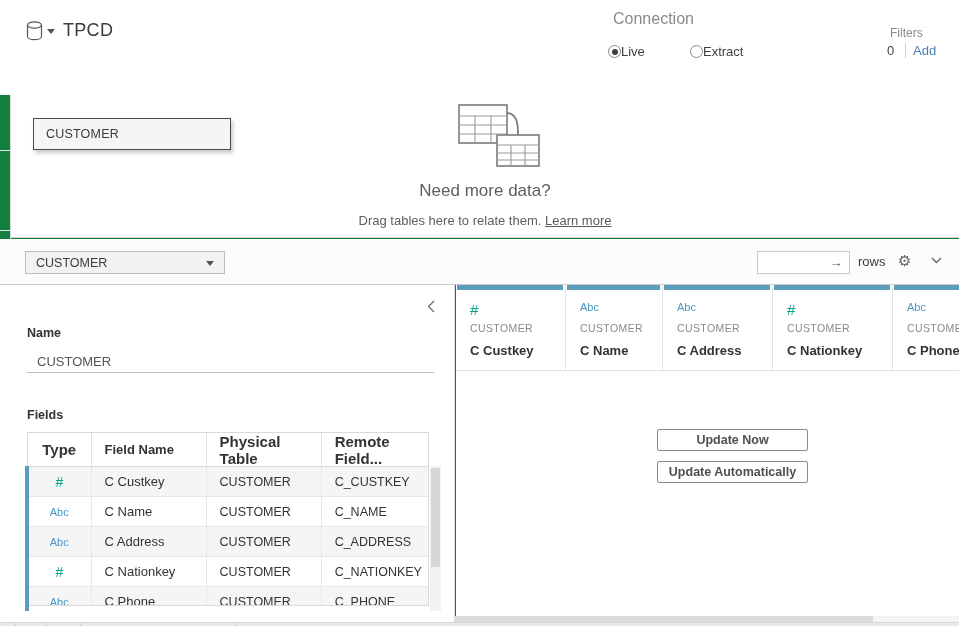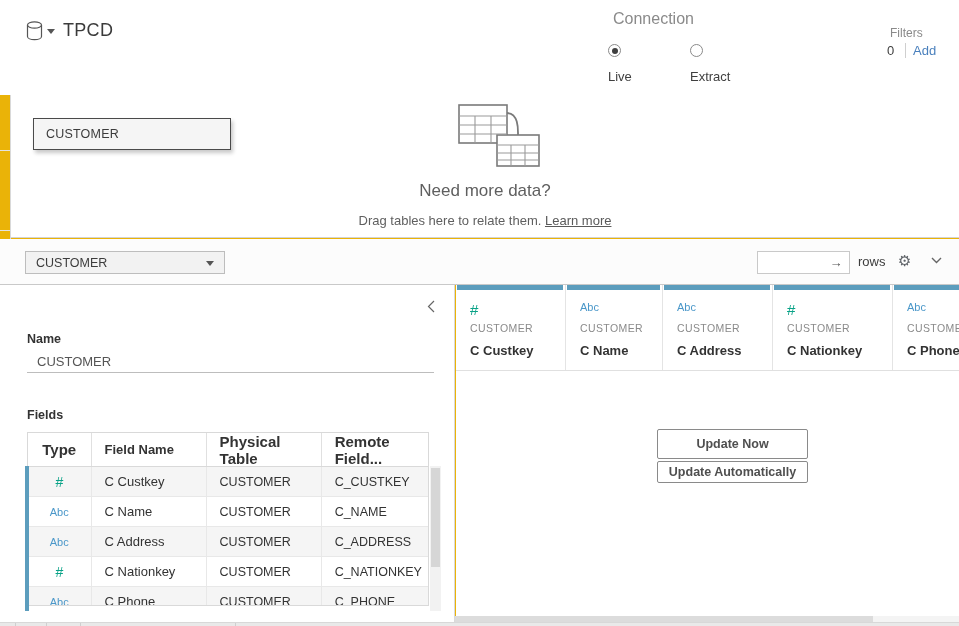--- a/index.html
+++ b/index.html
@@ -1,33 +1,33 @@
 <!DOCTYPE html>
 <html><head>
 <meta charset="utf-8">
 <style>
   * { margin:0; padding:0; box-sizing:border-box; }
   html,body { background:#fff; }
   body { font-family:"Liberation Sans","DejaVu Sans",sans-serif; color:#333; }
-  #app { position:relative; width:959px; height:626px; background:#eab308; overflow:hidden; }
+  #app { position:relative; width:959px; height:626px; background:#15803d; overflow:hidden; }
 
   
   .left-gutter-line { position:absolute; left:10px; top:0; width:1px; height:284px; background:#d9d9d9; }
   .left-gutter-line2 { position:absolute; left:6px; top:285px; width:1px; height:341px; background:#ececec; }
   .gutter-tick { position:absolute; left:0; width:10px; height:1px; background:#e2e2e2; }
 
   
   .ds-header { position:absolute; left:0; top:0; width:959px; height:95px; background:#fff; }
   .db-icon { position:absolute; left:26px; top:21px; }
   .db-caret { position:absolute; left:47px; top:29px; width:0; height:0;
     border-left:4px solid transparent; border-right:4px solid transparent; border-top:5px solid #555; }
   .ds-title { position:absolute; left:63px; top:20px; font-size:18px; color:#3b3b3b; letter-spacing:0.3px; }
 
   .conn-label { position:absolute; left:605px; top:10px; font-size:16px; color:#8a8a8a;margin-left:8px; }
-  .radio-row { position:absolute; top:44px; display:flex; align-items:flex-start; gap:12px;flex-direction:column; }
+  .radio-row { position:absolute; top:44px; display:flex; align-items:center; gap:0; }
   .radio-circle { width:13px; height:13px; border:1px solid #8a8a8a; border-radius:50%; background:#fff;
     display:flex; align-items:center; justify-content:center; }
   .radio-circle.checked::after { content:""; width:6px; height:6px; border-radius:50%; background:#3f3f3f; }
   .radio-label { font-size:13px; color:#3f3f3f; }
 
   .filters-label { position:absolute; left:890px; top:26px; font-size:12px; color:#8a8a8a; }
   .filters-count { position:absolute; left:887px; top:43px; font-size:13px; color:#3f3f3f; }
   .filters-divider { position:absolute; left:905px; top:43px; width:1px; height:15px; background:#cfcfcf; }
   .filters-add { position:absolute; left:913px; top:43px; font-size:13px; color:#4a80bd; cursor:pointer; }
 
@@ -51,21 +51,21 @@
     display:flex; align-items:center; }
   .rows-input { border:none; outline:none; width:66px; height:100%; padding-left:6px; font-size:12px; font-family:inherit; background:transparent; }
   .rows-arrow { font-size:13px; color:#555; width:24px; text-align:center; cursor:pointer; }
   .rows-label { position:absolute; left:858px; top:15px; font-size:13px; color:#3c3c3c; }
   .gear-icon { position:absolute; left:898px; top:13px; font-size:15px; color:#5f6368; cursor:pointer; }
   .chev-icon { position:absolute; left:931px; top:18px; cursor:pointer; }
 
   
   .meta-panel { position:absolute; left:0; top:285px; width:455px; height:341px; background:#fff; border-right:1px solid #d9d9d9; }
   .collapse-icon { position:absolute; left:427px; top:15px; cursor:pointer; }
-  .name-label { position:absolute; left:27px; top:47px; font-size:12.5px; font-weight:700; color:#333; }
+  .name-label { position:absolute; left:27px; top:41px; font-size:12.5px; font-weight:700; color:#333; }
   .name-value { position:absolute; left:37px; top:69px; font-size:13px; color:#555; }
   .name-underline { position:absolute; left:27px; top:87px; width:407px; height:1px; background:#bdbdbd; }
   .fields-label { position:absolute; left:27px; top:123px; font-size:12.5px; font-weight:700; color:#333; }
 
   .fields-table { position:absolute; left:27px; top:147px; width:402px; height:174px; border:1px solid #d9d9d9; overflow:hidden; background:#fff; }
   .ft-header { display:flex; height:34px; background:#fff; border-bottom:1px solid #d9d9d9; }
   .ft-hcell { font-size:15px; font-weight:700; color:#333; display:flex; align-items:center; padding-left:13px;
     border-right:1px solid #e0e0e0; }
   .ft-hcell:last-child { border-right:none; }
   .ft-row { display:flex; height:30px; border-bottom:1px solid #e8e8e8; cursor:pointer; }
@@ -91,21 +91,21 @@
   .grid-col-topbar { position:absolute; left:1px; right:2px; top:0; height:5px; background:#5c9dbd; }
   .grid-col-type { position:absolute; left:14px; top:16px; }
   .grid-col-type.t-num { font-size:15px; }
   .grid-col-type.t-str { font-size:11px; }
   .grid-col-table { position:absolute; left:14px; top:37px; font-size:10.5px; color:#8a8a8a; letter-spacing:0.4px; }
   .grid-col-name { position:absolute; left:14px; top:58px; font-size:13px; font-weight:600; color:#333; }
 
   .upd-btn { position:absolute; left:201px; width:151px; background:#fff; border:1px solid #8a8a8a; border-radius:2px;
     font-size:12.5px; font-weight:600; color:#4f4f4f; display:flex; align-items:center; justify-content:center;
     cursor:pointer; font-family:inherit; }
-  #btn-update-now { top:144px; height:30px; }
+  #btn-update-now { top:144px; height:22px; }
   #btn-update-auto { top:176px; height:22px; }
 
   
   .grid-hscroll { position:absolute; left:455px; top:616px; width:504px; height:6px; background:#f4f4f4; }
   .grid-hscroll-thumb { position:absolute; left:0; top:0; width:418px; height:6px; background:#dcdcdc; cursor:grab; }
   .page-bottom-bar { position:absolute; left:0; top:622px; width:959px; height:4px; background:#e9e9e9; border-top:1px solid #d8d8d8; }
   .pbb-div { position:absolute; top:0; width:1px; height:4px; background:#cfcfcf; }
 
   svg { display:block; }
 </style>

